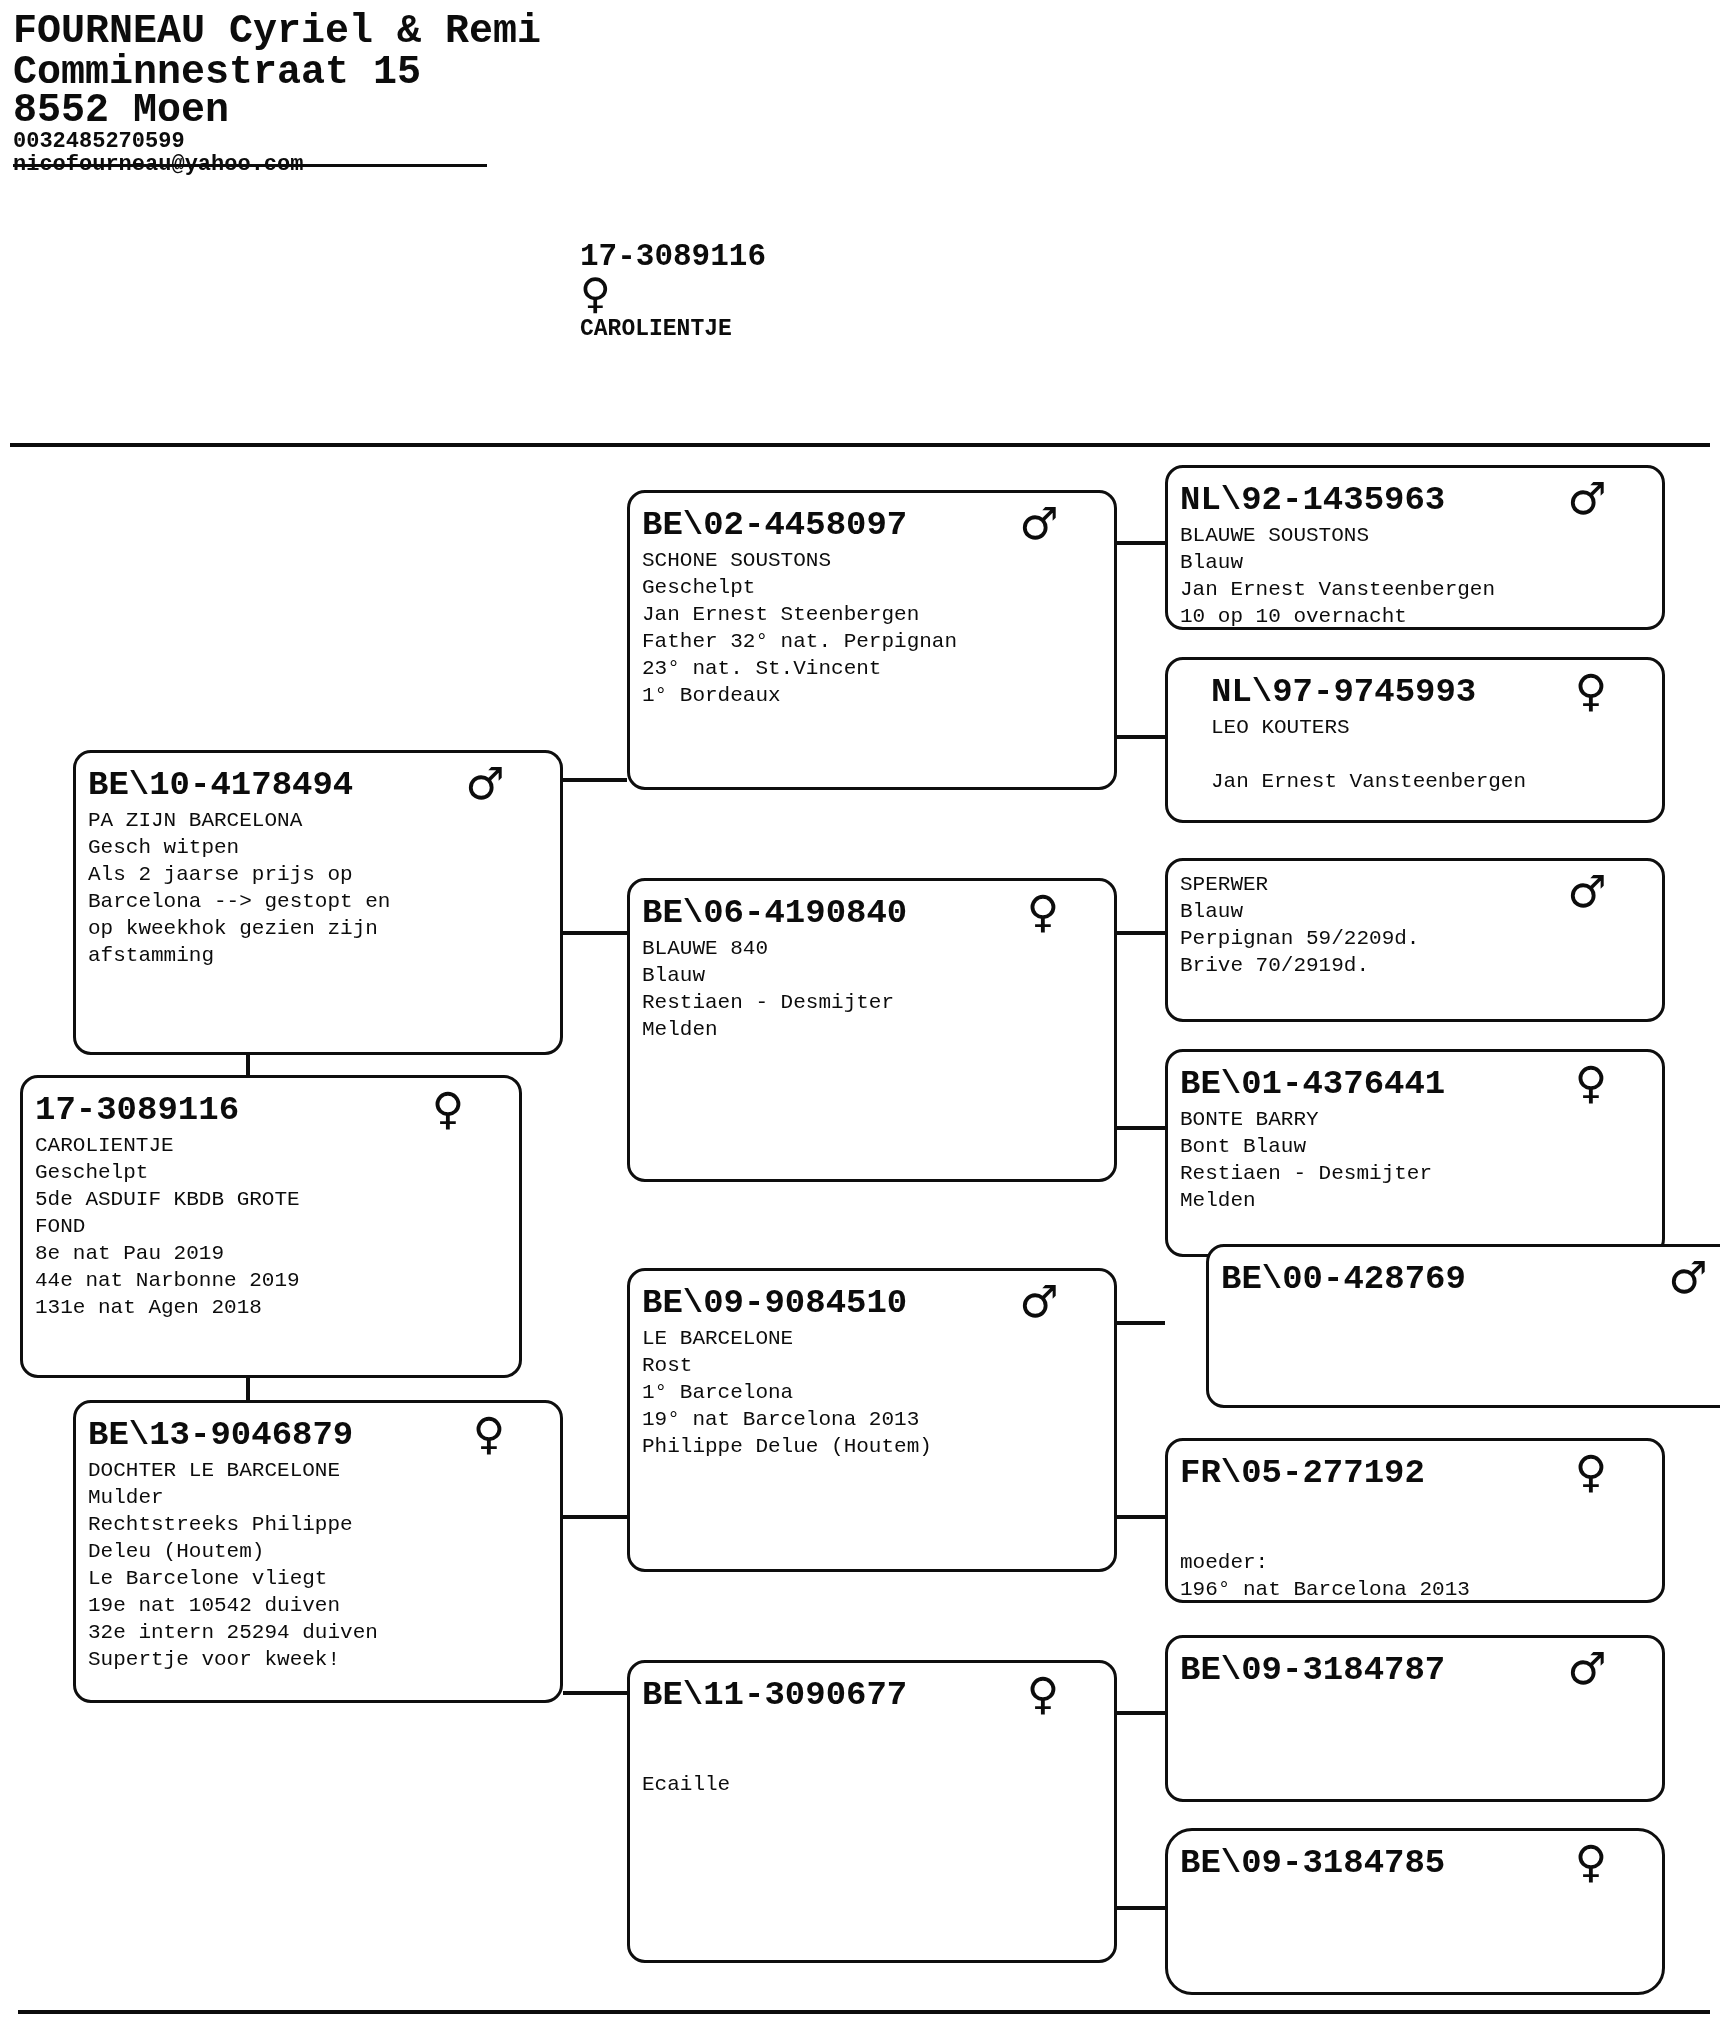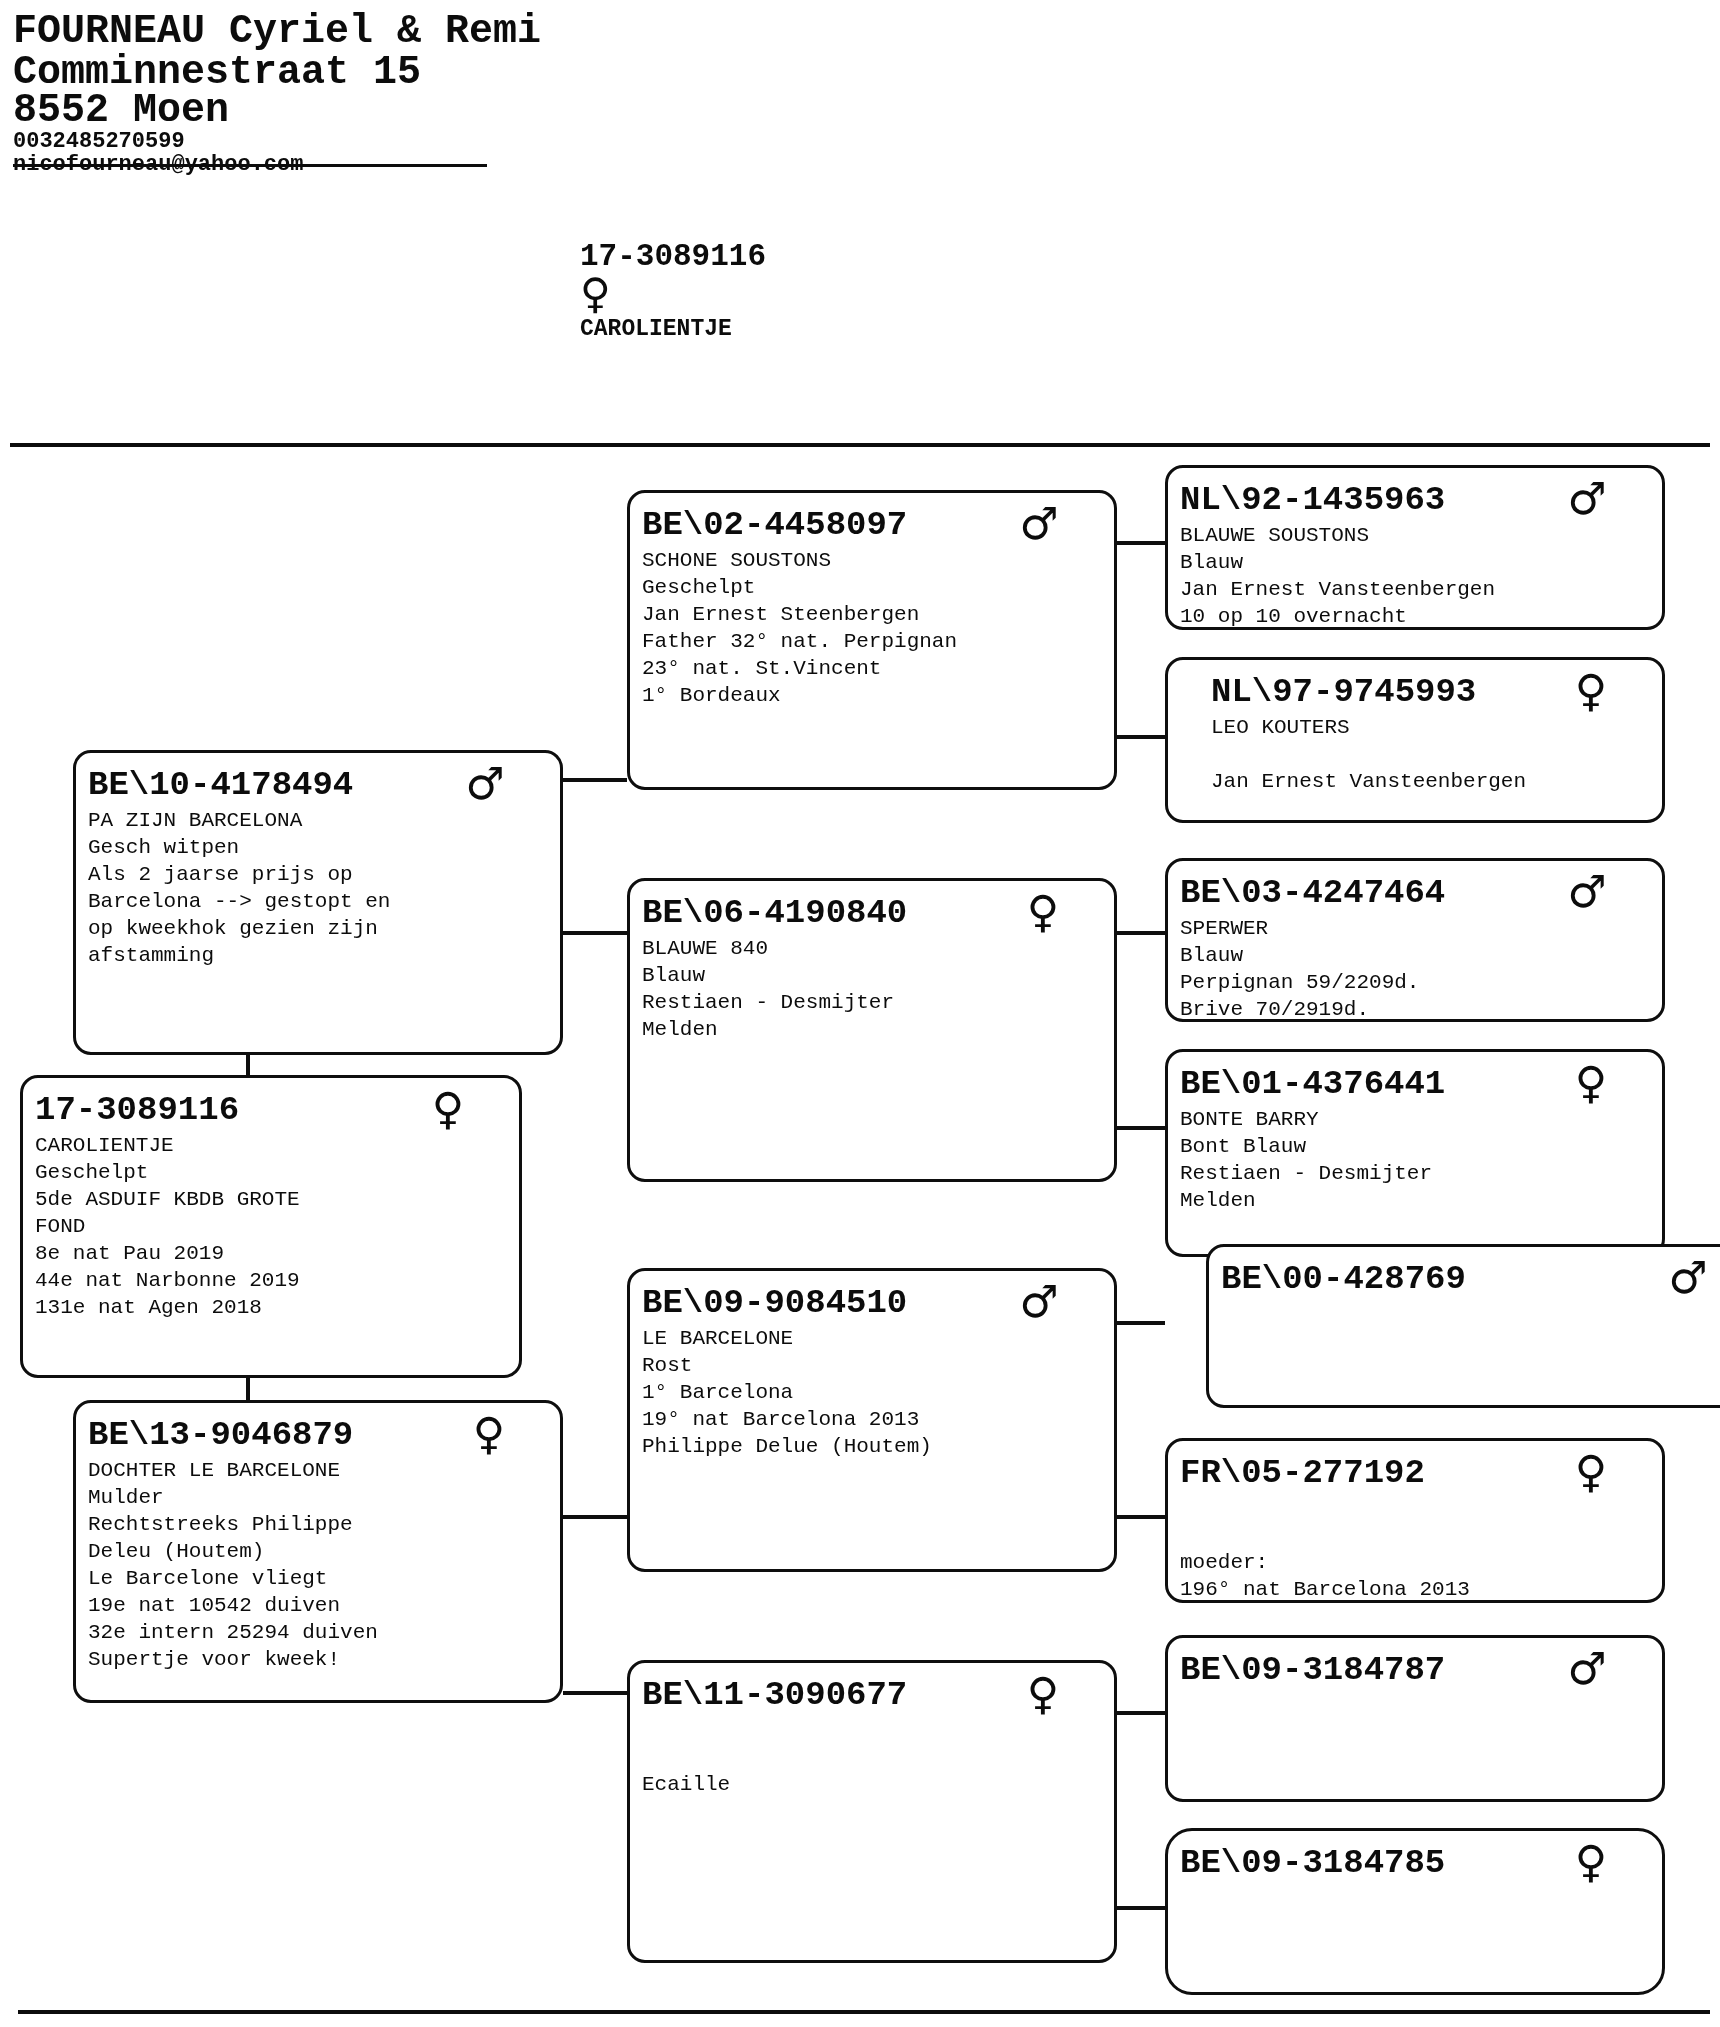--- a/index.html
+++ b/index.html
@@ -150,21 +150,20 @@
 
   <div class="box" style="left:1165px;top:657px;width:500px;height:166px;padding-left:43px;">
     <div class="ring">NL\97-9745993</div>
     <div class="sex-icon">♀</div>
     <div class="body">LEO KOUTERS
 
 Jan Ernest Vansteenbergen</div>
   </div>
 
   <div class="box" style="left:1165px;top:858px;width:500px;height:164px;">
-    <div class="ring">BE\03-4247464</div>
     <div class="sex-icon">♂</div>
     <div class="body">SPERWER
 Blauw
 Perpignan 59/2209d.
 Brive 70/2919d.</div>
   </div>
 
   <div class="box" style="left:1165px;top:1049px;width:500px;height:208px;">
     <div class="ring">BE\01-4376441</div>
     <div class="sex-icon">♀</div>

